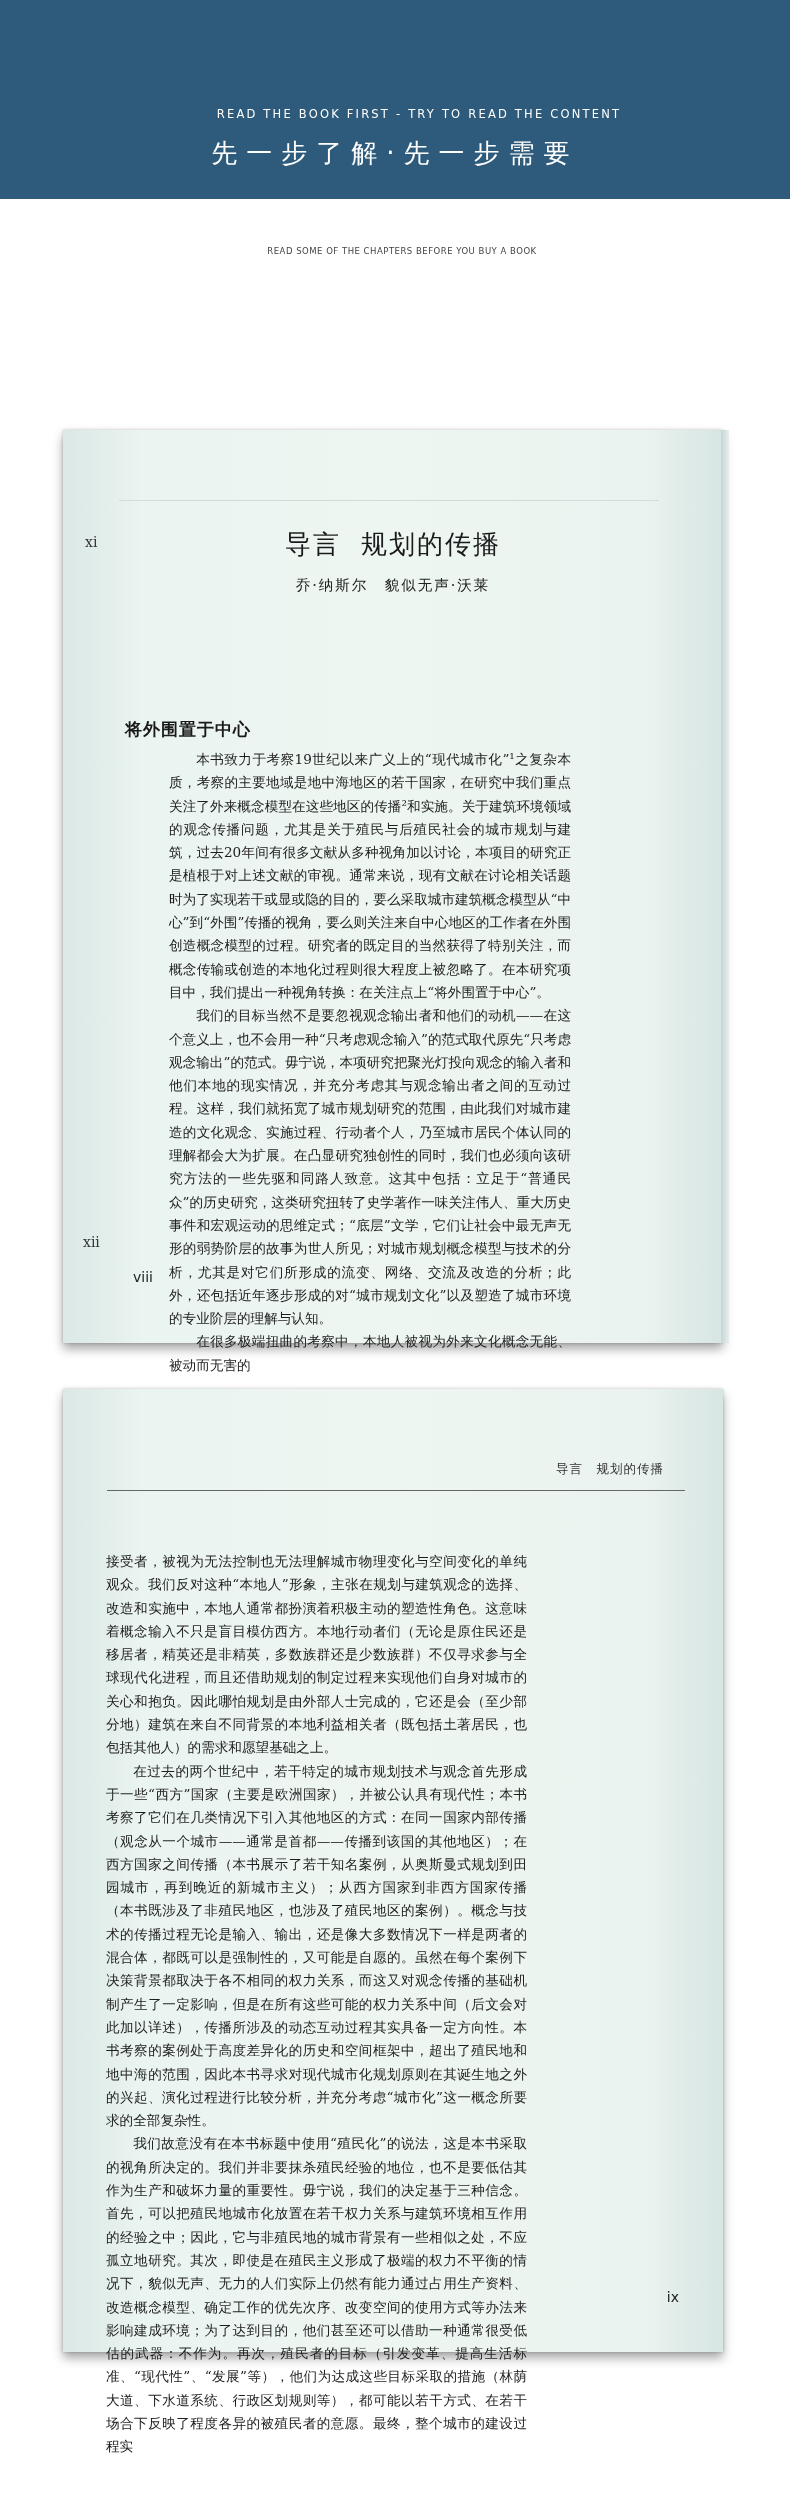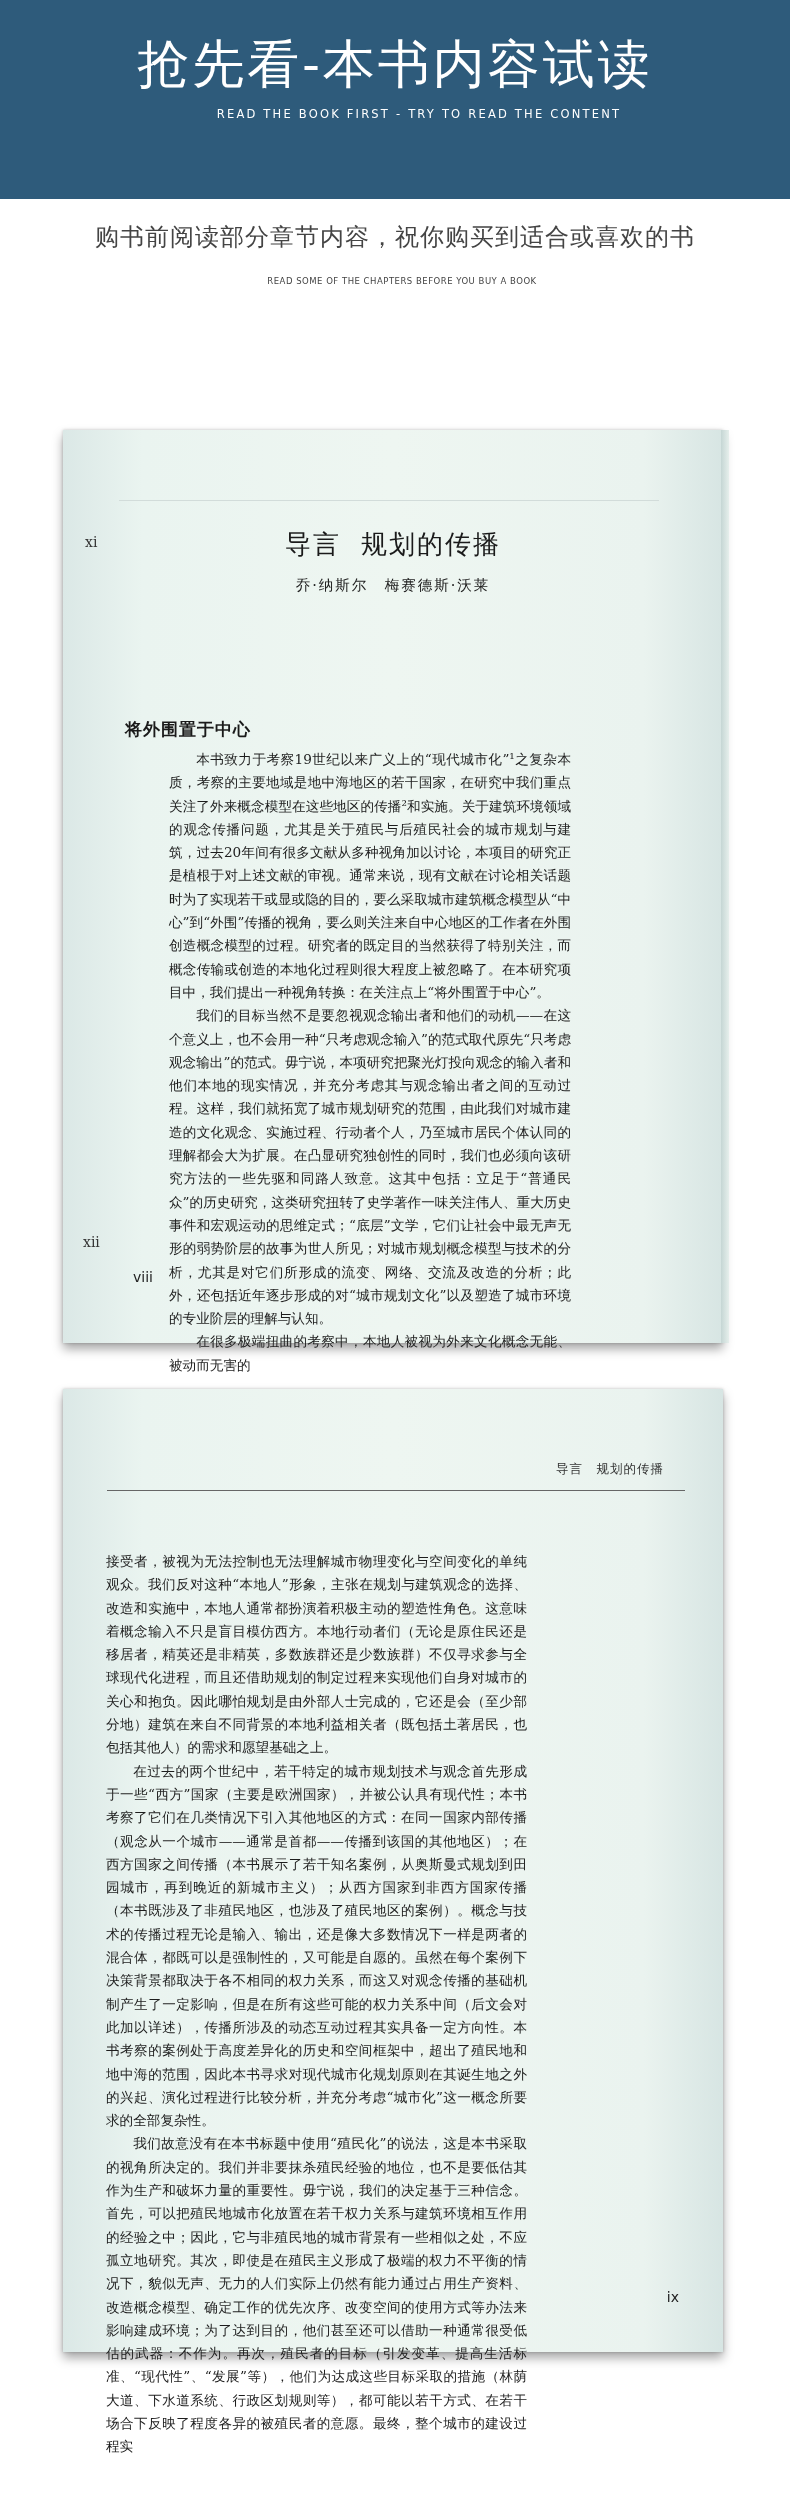--- a/index.html
+++ b/index.html
@@ -35,39 +35,38 @@
   .p2text { left:43px; top:161px; width:421px; }
 
   .folio { position:absolute; font-family:"DejaVu Sans", sans-serif; font-size:14px; color:#222; }
   .running-head { position:absolute; right:59px; top:72px; font-size:12.5px; color:#333; letter-spacing:1px; }
   .running-rule { position:absolute; left:44px; right:38px; top:101px; height:1px; background:#666; }
 </style>
 </head>
 <body>
 
 <div class="banner">
-  <div class="title">抢先看-本书内容试读</div>
   <div class="subtitle-en">READ THE BOOK FIRST - TRY TO READ THE CONTENT</div>
+  <div class="subtitle-cn">先一步了解·先一步需要</div>
 </div>
 
 <div class="intro">
-  <div class="cn">购书前阅读部分章节内容，祝你购买到适合或喜欢的书</div>
   <div class="en">READ SOME OF THE CHAPTERS BEFORE YOU BUY A BOOK</div>
 </div>
 
 <div class="page page1">
   <div class="ghost-header"></div>
   <div class="ghost-rule"></div>
 
   <div class="margin-num" style="left:22px; top:104px;">xi</div>
 
   <div class="chapter-title">
     <span>导言</span><span class="gap"></span><span>规划的传播</span>
   </div>
-  <div class="authors">乔·纳斯尔　梅赛德斯·沃莱</div>
+  <div class="authors">乔·纳斯尔　貌似无声·沃莱</div>
 
   <div class="section-heading">将外围置于中心</div>
 
   <div class="body-text p1text" style="width:402px;">
     <p>本书致力于考察19世纪以来广义上的“现代城市化”¹之复杂本质，考察的主要地域是地中海地区的若干国家，在研究中我们重点关注了外来概念模型在这些地区的传播²和实施。关于建筑环境领域的观念传播问题，尤其是关于殖民与后殖民社会的城市规划与建筑，过去20年间有很多文献从多种视角加以讨论，本项目的研究正是植根于对上述文献的审视。通常来说，现有文献在讨论相关话题时为了实现若干或显或隐的目的，要么采取城市建筑概念模型从“中心”到“外围”传播的视角，要么则关注来自中心地区的工作者在外围创造概念模型的过程。研究者的既定目的当然获得了特别关注，而概念传输或创造的本地化过程则很大程度上被忽略了。在本研究项目中，我们提出一种视角转换：在关注点上“将外围置于中心”。</p>
     <p>我们的目标当然不是要忽视观念输出者和他们的动机——在这个意义上，也不会用一种“只考虑观念输入”的范式取代原先“只考虑观念输出”的范式。毋宁说，本项研究把聚光灯投向观念的输入者和他们本地的现实情况，并充分考虑其与观念输出者之间的互动过程。这样，我们就拓宽了城市规划研究的范围，由此我们对城市建造的文化观念、实施过程、行动者个人，乃至城市居民个体认同的理解都会大为扩展。在凸显研究独创性的同时，我们也必须向该研究方法的一些先驱和同路人致意。这其中包括：立足于“普通民众”的历史研究，这类研究扭转了史学著作一味关注伟人、重大历史事件和宏观运动的思维定式；“底层”文学，它们让社会中最无声无形的弱势阶层的故事为世人所见；对城市规划概念模型与技术的分析，尤其是对它们所形成的流变、网络、交流及改造的分析；此外，还包括近年逐步形成的对“城市规划文化”以及塑造了城市环境的专业阶层的理解与认知。</p>
     <p>在很多极端扭曲的考察中，本地人被视为外来文化概念无能、被动而无害的</p>
   </div>
 
   <div class="margin-num" style="left:20px; top:804px;">xii</div>

